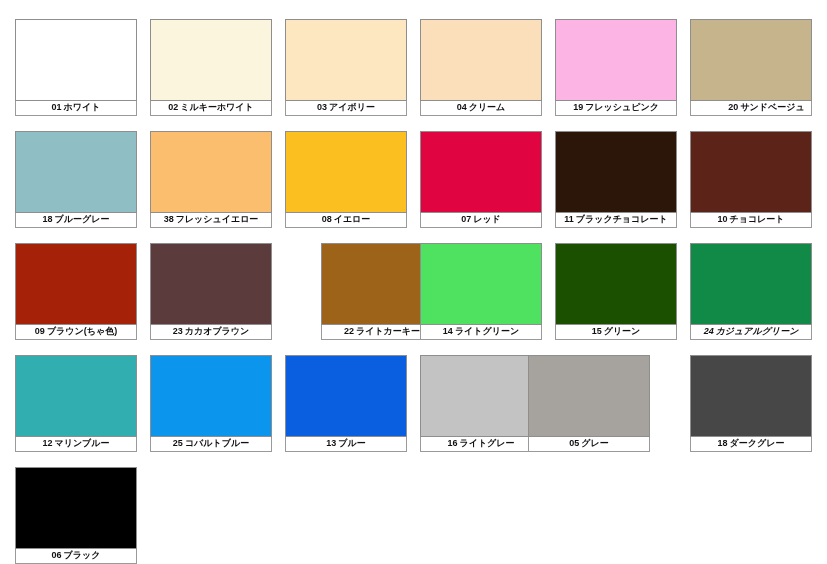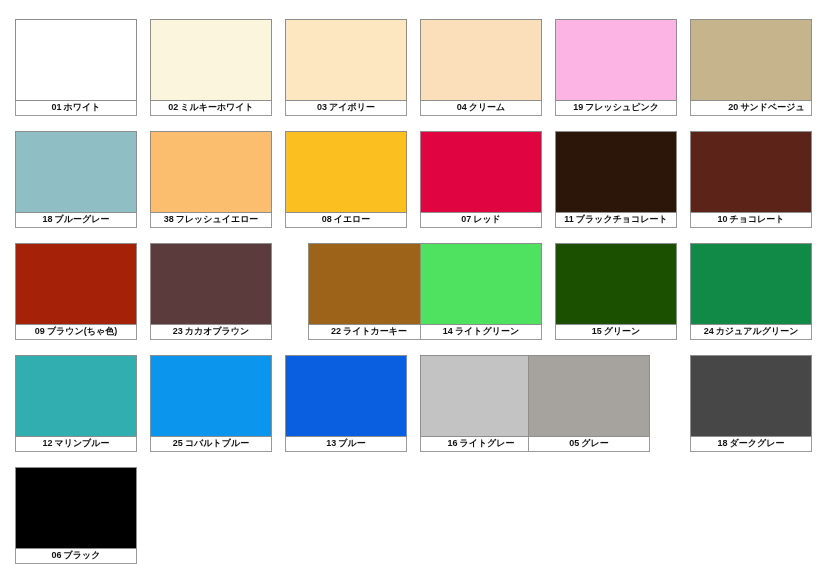--- a/index.html
+++ b/index.html
@@ -105,35 +105,35 @@
       <div class="swatch-label" style="border-color: rgb(154, 154, 154); color: rgb(17, 17, 17);"><span class="num">10</span><span>チョコレート</span></div>
     </div>
     <div class="swatch-cell" style="left: 15px; top: 243px;">
       <div class="swatch-chip" style="background: rgb(165, 34, 9); border-color: rgb(142, 142, 142);"></div>
       <div class="swatch-label" style="border-color: rgb(154, 154, 154); color: rgb(17, 17, 17);"><span class="num">09</span><span>ブラウン(ちゃ色)</span></div>
     </div>
     <div class="swatch-cell" style="left: 150px; top: 243px;">
       <div class="swatch-chip" style="background: rgb(91, 59, 60); border-color: rgb(142, 142, 142);"></div>
       <div class="swatch-label" style="border-color: rgb(154, 154, 154); color: rgb(17, 17, 17);"><span class="num">23</span><span>カカオブラウン</span></div>
     </div>
-    <div class="swatch-cell" style="left: 272px; top: 243px; padding-left: 36px;">
+    <div class="swatch-cell" style="left: 285px; top: 243px; padding-left: 36px;">
       <div class="swatch-chip" style="background: rgb(157, 99, 24); border-color: rgb(142, 142, 142);"></div>
       <div class="swatch-label" style="border-color: rgb(154, 154, 154); color: rgb(17, 17, 17);"><span class="num">22</span><span>ライトカーキー</span></div>
     </div>
     <div class="swatch-cell" style="left: 420px; top: 243px;">
       <div class="swatch-chip" style="background: rgb(79, 226, 97); border-color: rgb(142, 142, 142);"></div>
       <div class="swatch-label" style="border-color: rgb(154, 154, 154); color: rgb(17, 17, 17);"><span class="num">14</span><span>ライトグリーン</span></div>
     </div>
     <div class="swatch-cell" style="left: 555px; top: 243px;">
       <div class="swatch-chip" style="background: rgb(26, 80, 0); border-color: rgb(142, 142, 142);"></div>
       <div class="swatch-label" style="border-color: rgb(154, 154, 154); color: rgb(17, 17, 17);"><span class="num">15</span><span>グリーン</span></div>
     </div>
     <div class="swatch-cell" style="left: 690px; top: 243px;">
       <div class="swatch-chip" style="background: rgb(17, 137, 71); border-color: rgb(142, 142, 142);"></div>
-      <div class="swatch-label" style="border-color: rgb(154, 154, 154); color: rgb(17, 17, 17);"><span class="num">24</span><span>カジュアルグリーン</span></div>
+      <div class="swatch-label" style="border-color: rgb(154, 154, 154); color: rgb(17, 17, 17); font-style: italic;"><span class="num">24</span><span>カジュアルグリーン</span></div>
     </div>
     <div class="swatch-cell" style="left: 15px; top: 355px;">
       <div class="swatch-chip" style="background: rgb(49, 174, 176); border-color: rgb(142, 142, 142);"></div>
       <div class="swatch-label" style="border-color: rgb(154, 154, 154); color: rgb(17, 17, 17);"><span class="num">12</span><span>マリンブルー</span></div>
     </div>
     <div class="swatch-cell" style="left: 150px; top: 355px;">
       <div class="swatch-chip" style="background: rgb(12, 149, 236); border-color: rgb(142, 142, 142);"></div>
       <div class="swatch-label" style="border-color: rgb(154, 154, 154); color: rgb(17, 17, 17);"><span class="num">25</span><span>コバルトブルー</span></div>
     </div>
     <div class="swatch-cell" style="left: 285px; top: 355px;">

